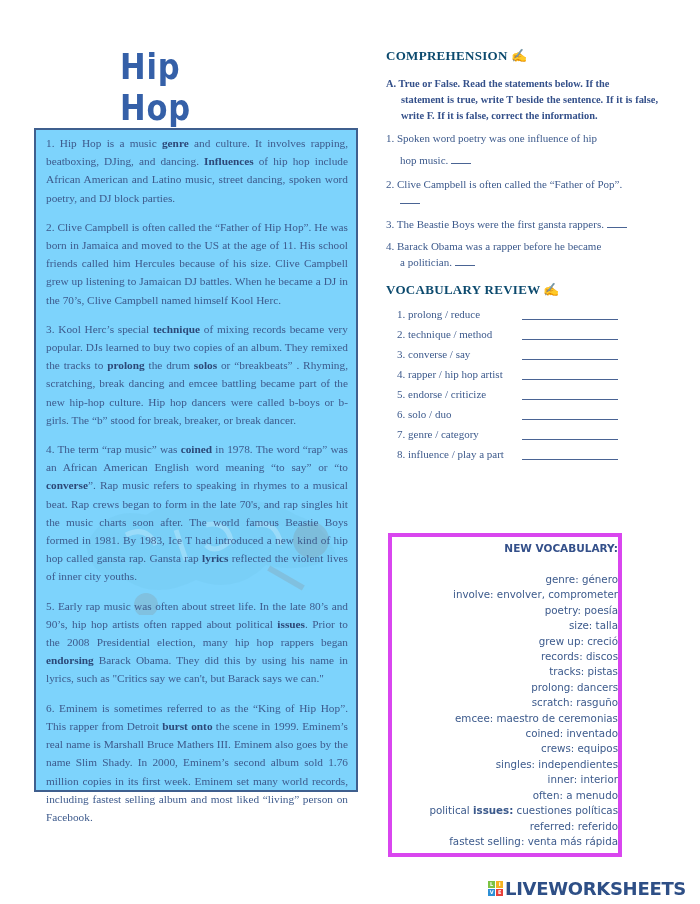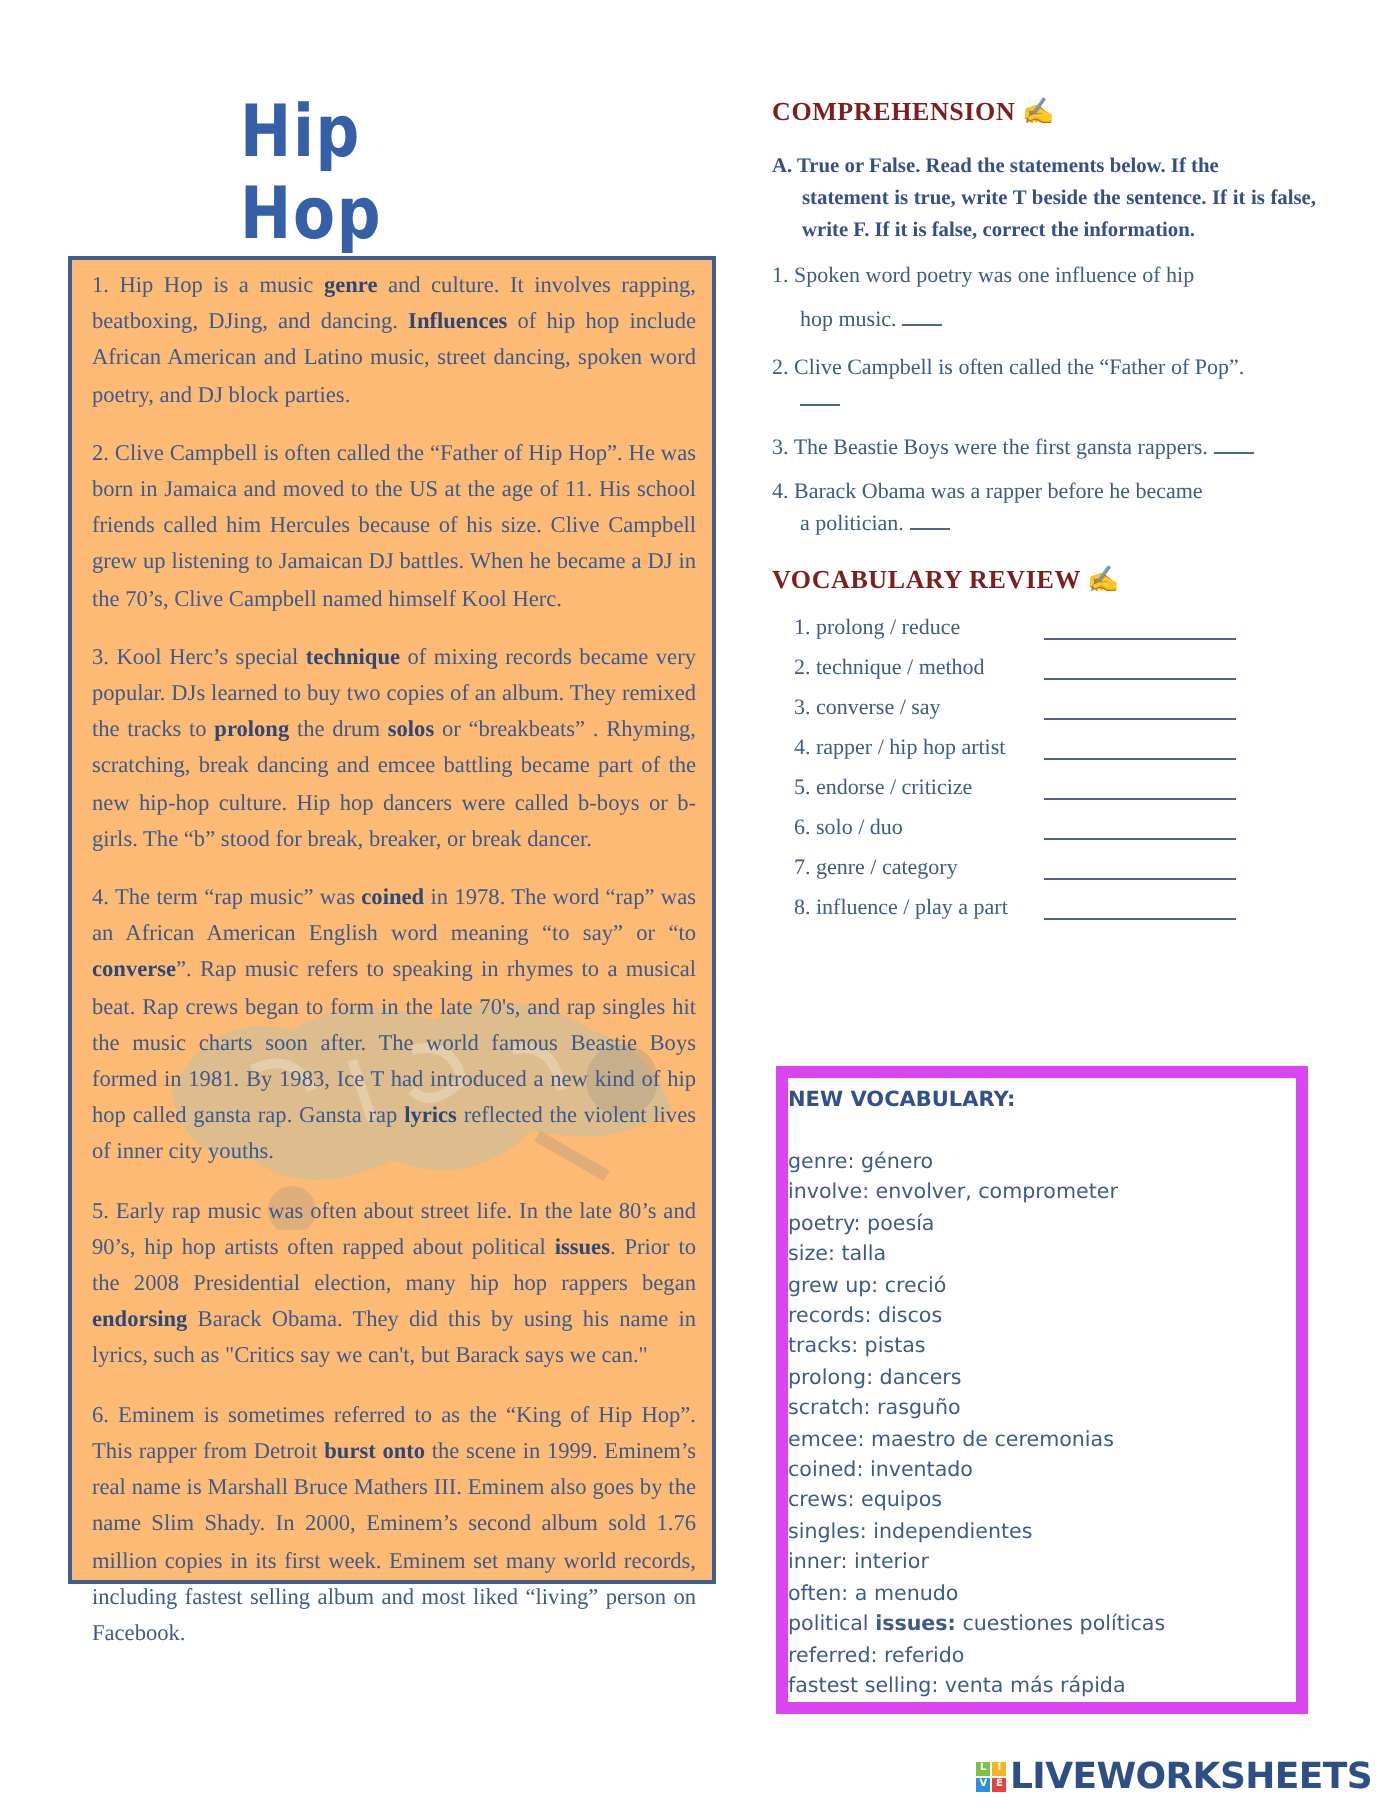--- a/index.html
+++ b/index.html
@@ -10,48 +10,48 @@
   }
   .title {
     position: absolute; left: 120px; top: 46px; width: 150px;
     font-family: "DejaVu Sans", sans-serif; font-weight: bold;
     font-size: 36px; color: #3560a8; letter-spacing: 1px;
     transform: scaleX(0.85); transform-origin: left top;
   }
   .reading-box {
     position: absolute; left: 34px; top: 128px; width: 324px; height: 664px;
     border: 2px solid #3f5f8e; border-top-width: 2px;
-    background: #fdba74; padding: 4px 8px 0 10px; box-sizing: border-box;
+    background: #7dd3fc; padding: 4px 8px 0 10px; box-sizing: border-box;
   }
   .watermark {
     position: absolute; left: 30px; top: 355px; width: 290px; height: 130px;
     pointer-events: none;
   }
   .para {
     position: relative; font-size: 11.3px; line-height: 18.2px;
     text-align: justify; color: #3d5a8c; margin: 0 0 11px 0;
   }
   .para b { color: #2c4878; }
   .right { position: absolute; left: 386px; top: 48px; width: 272px; }
   .sec-title {
-    font-weight: bold; font-size: 13px; color: #7f1d1d; letter-spacing: 0.3px;
+    font-weight: bold; font-size: 13px; color: #0c4a6e; letter-spacing: 0.3px;
   }
   .instr {
     font-weight: bold; font-size: 10.4px; color: #34508a; line-height: 16px;
     text-align: justify;
   }
   .instr .indent { padding-left: 15px; display: block; }
   .q { font-size: 11px; color: #3d5a8c; line-height: 16px; }
   .blank { display: inline-block; width: 20px; border-bottom: 1px solid #4a6494; height: 10px; vertical-align: baseline; }
   .pair-row { display: flex; align-items: flex-end; font-size: 11px; height: 20px; color: #3d5a8c; margin-left: 11px; }
   .pair-row .lbl { width: 125px; }
   .pair-row .line { width: 96px; border-bottom: 1px solid #4a6494; height: 12px; }
   .vocab-box {
-    position: absolute; left: 388px; top: 533px; width: 266px; height: 324px;
-    border: 6px solid #d946ef; box-sizing: border-box; text-align: left;
+    position: absolute; left: 388px; top: 533px; width: 234px; height: 324px;
+    border: 4px solid #d946ef; box-sizing: border-box; text-align: right;
     font-family: "DejaVu Sans", sans-serif; color: #3c5a8c;
   }
   .vocab-title { font-weight: bold; font-size: 10.5px; margin-top: 5px; color: #34508a; }
   .vocab-list { margin-top: 18px; font-size: 10.3px; line-height: 15.4px; }
   .logo {
     position: absolute; left: 488px; top: 878px;
     font-family: "DejaVu Sans", sans-serif; font-weight: bold;
     font-size: 18px; color: #2e4f86; display: flex; align-items: center; letter-spacing: -0.3px;
   }
   .logo-grid { display: grid; grid-template-columns: 7px 7px; grid-gap: 1px; margin-right: 2px; }

